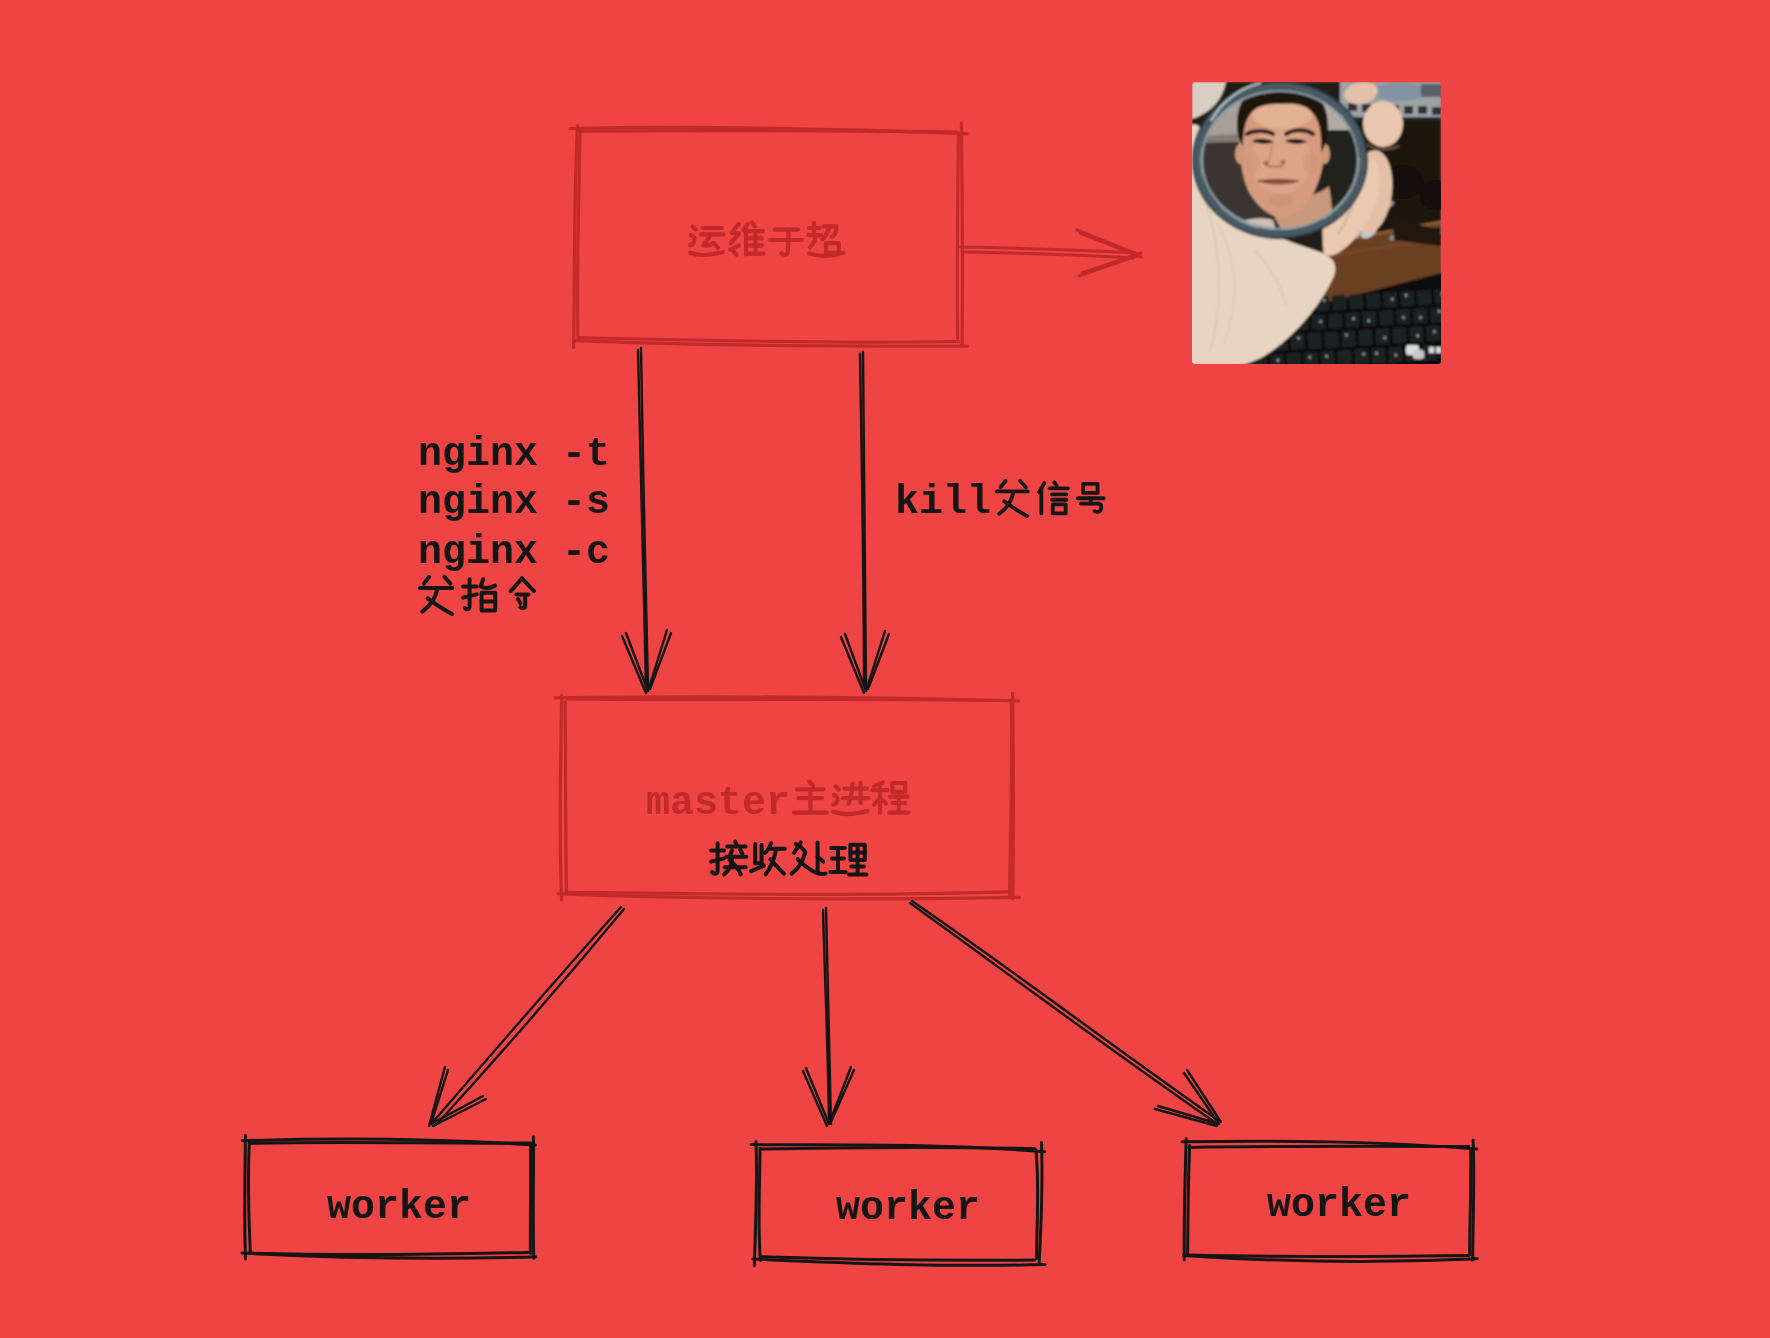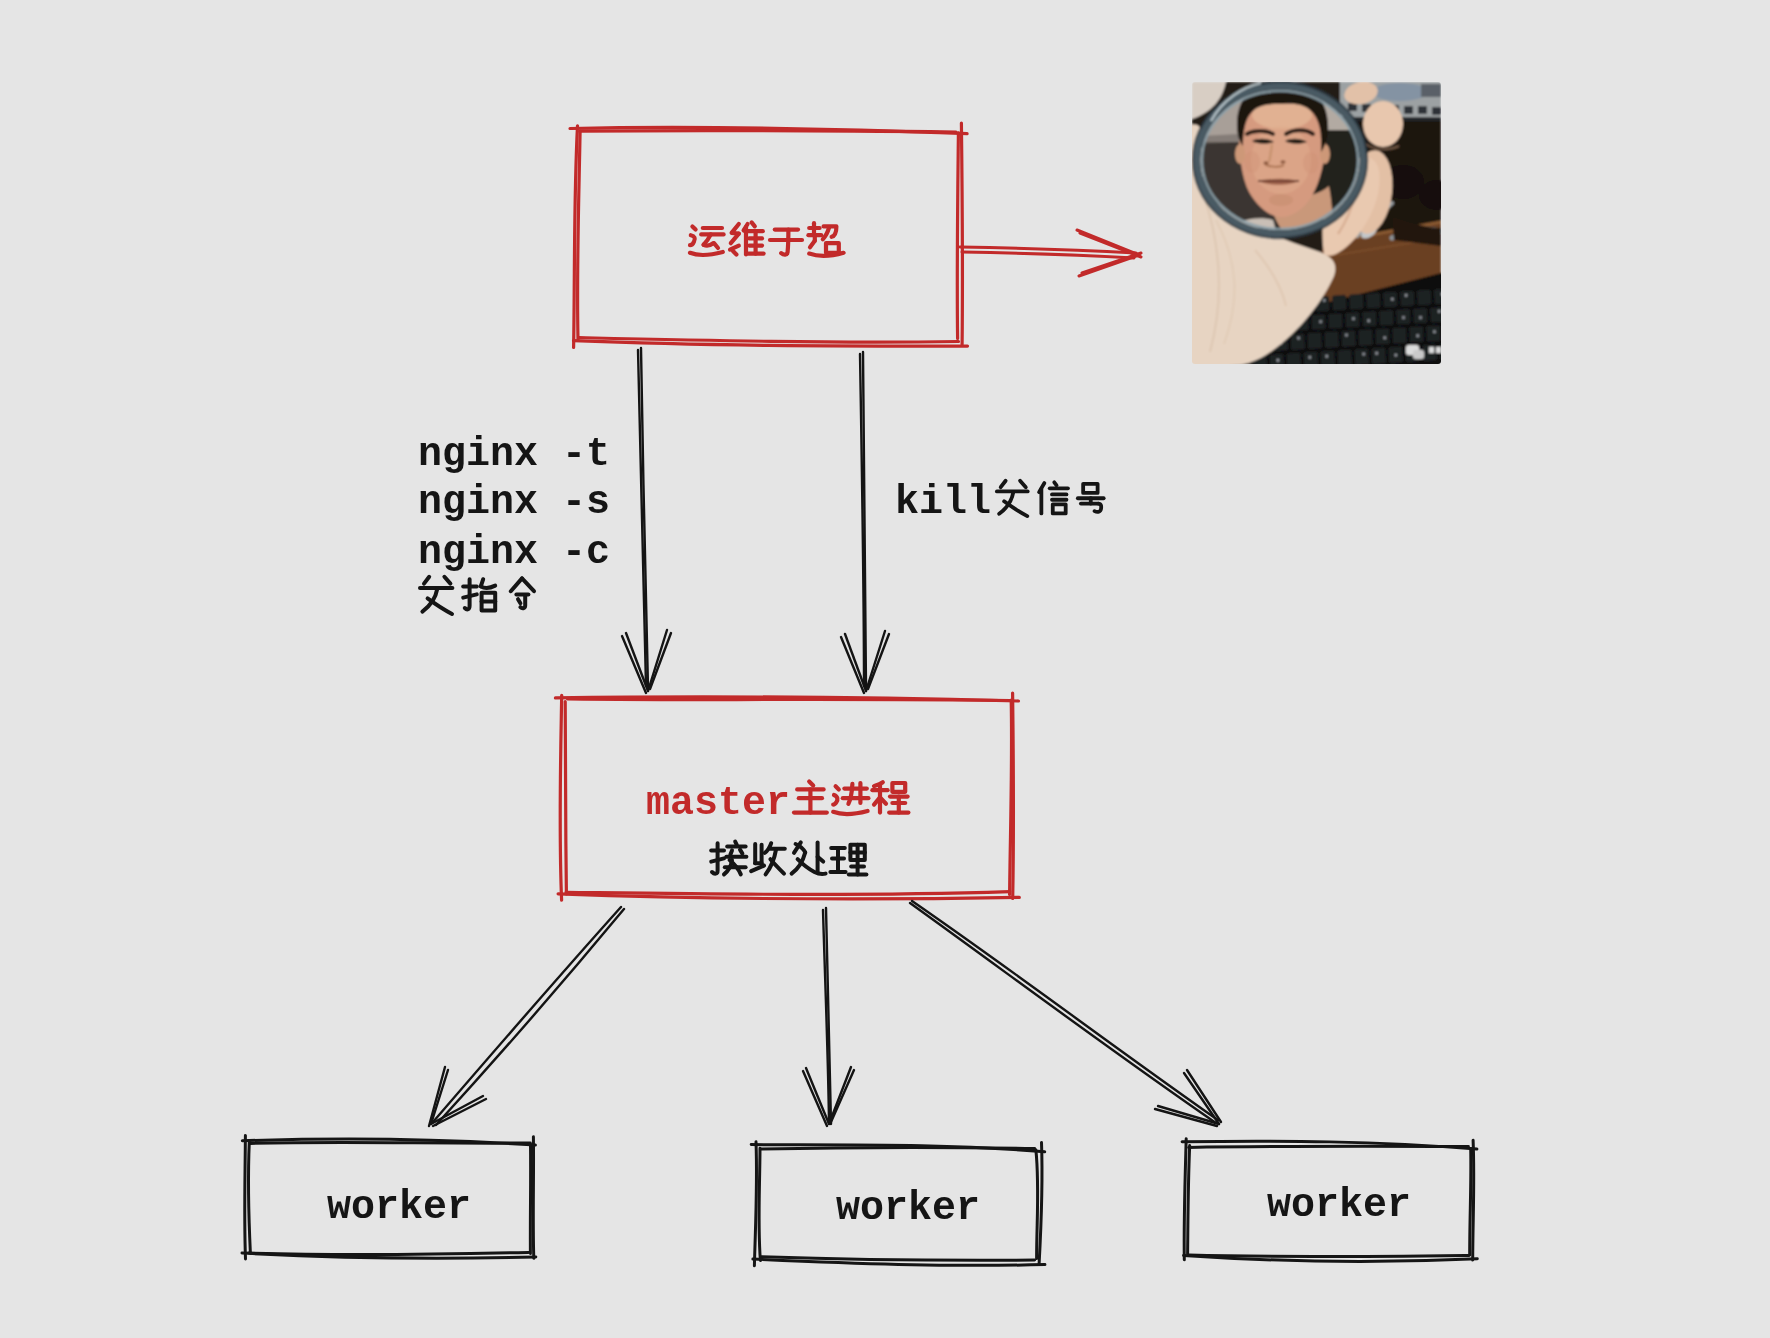--- a/index.html
+++ b/index.html
@@ -1,16 +1,16 @@
 <!DOCTYPE html>
 <html><head>
 <meta charset="utf-8">
 <style>
 html,body{margin:0;padding:0;background:#ffffff;}
-#canvas{position:relative;width:1770px;height:1338px;background:#e5e5e5;overflow:hidden;}
+#canvas{position:relative;width:1770px;height:1338px;background:#ef4444;overflow:hidden;}
 svg{position:absolute;left:0;top:0;}
 .mono{font-family:"Liberation Mono",monospace;font-weight:bold;}
 </style>
 </head>
 <body>
 <div id="canvas">
 <svg width="1770" height="1338" viewBox="0 0 1770 1338">
 <defs>
 
 <g id="g-yun" fill="none" stroke-linecap="round" stroke-linejoin="round">

